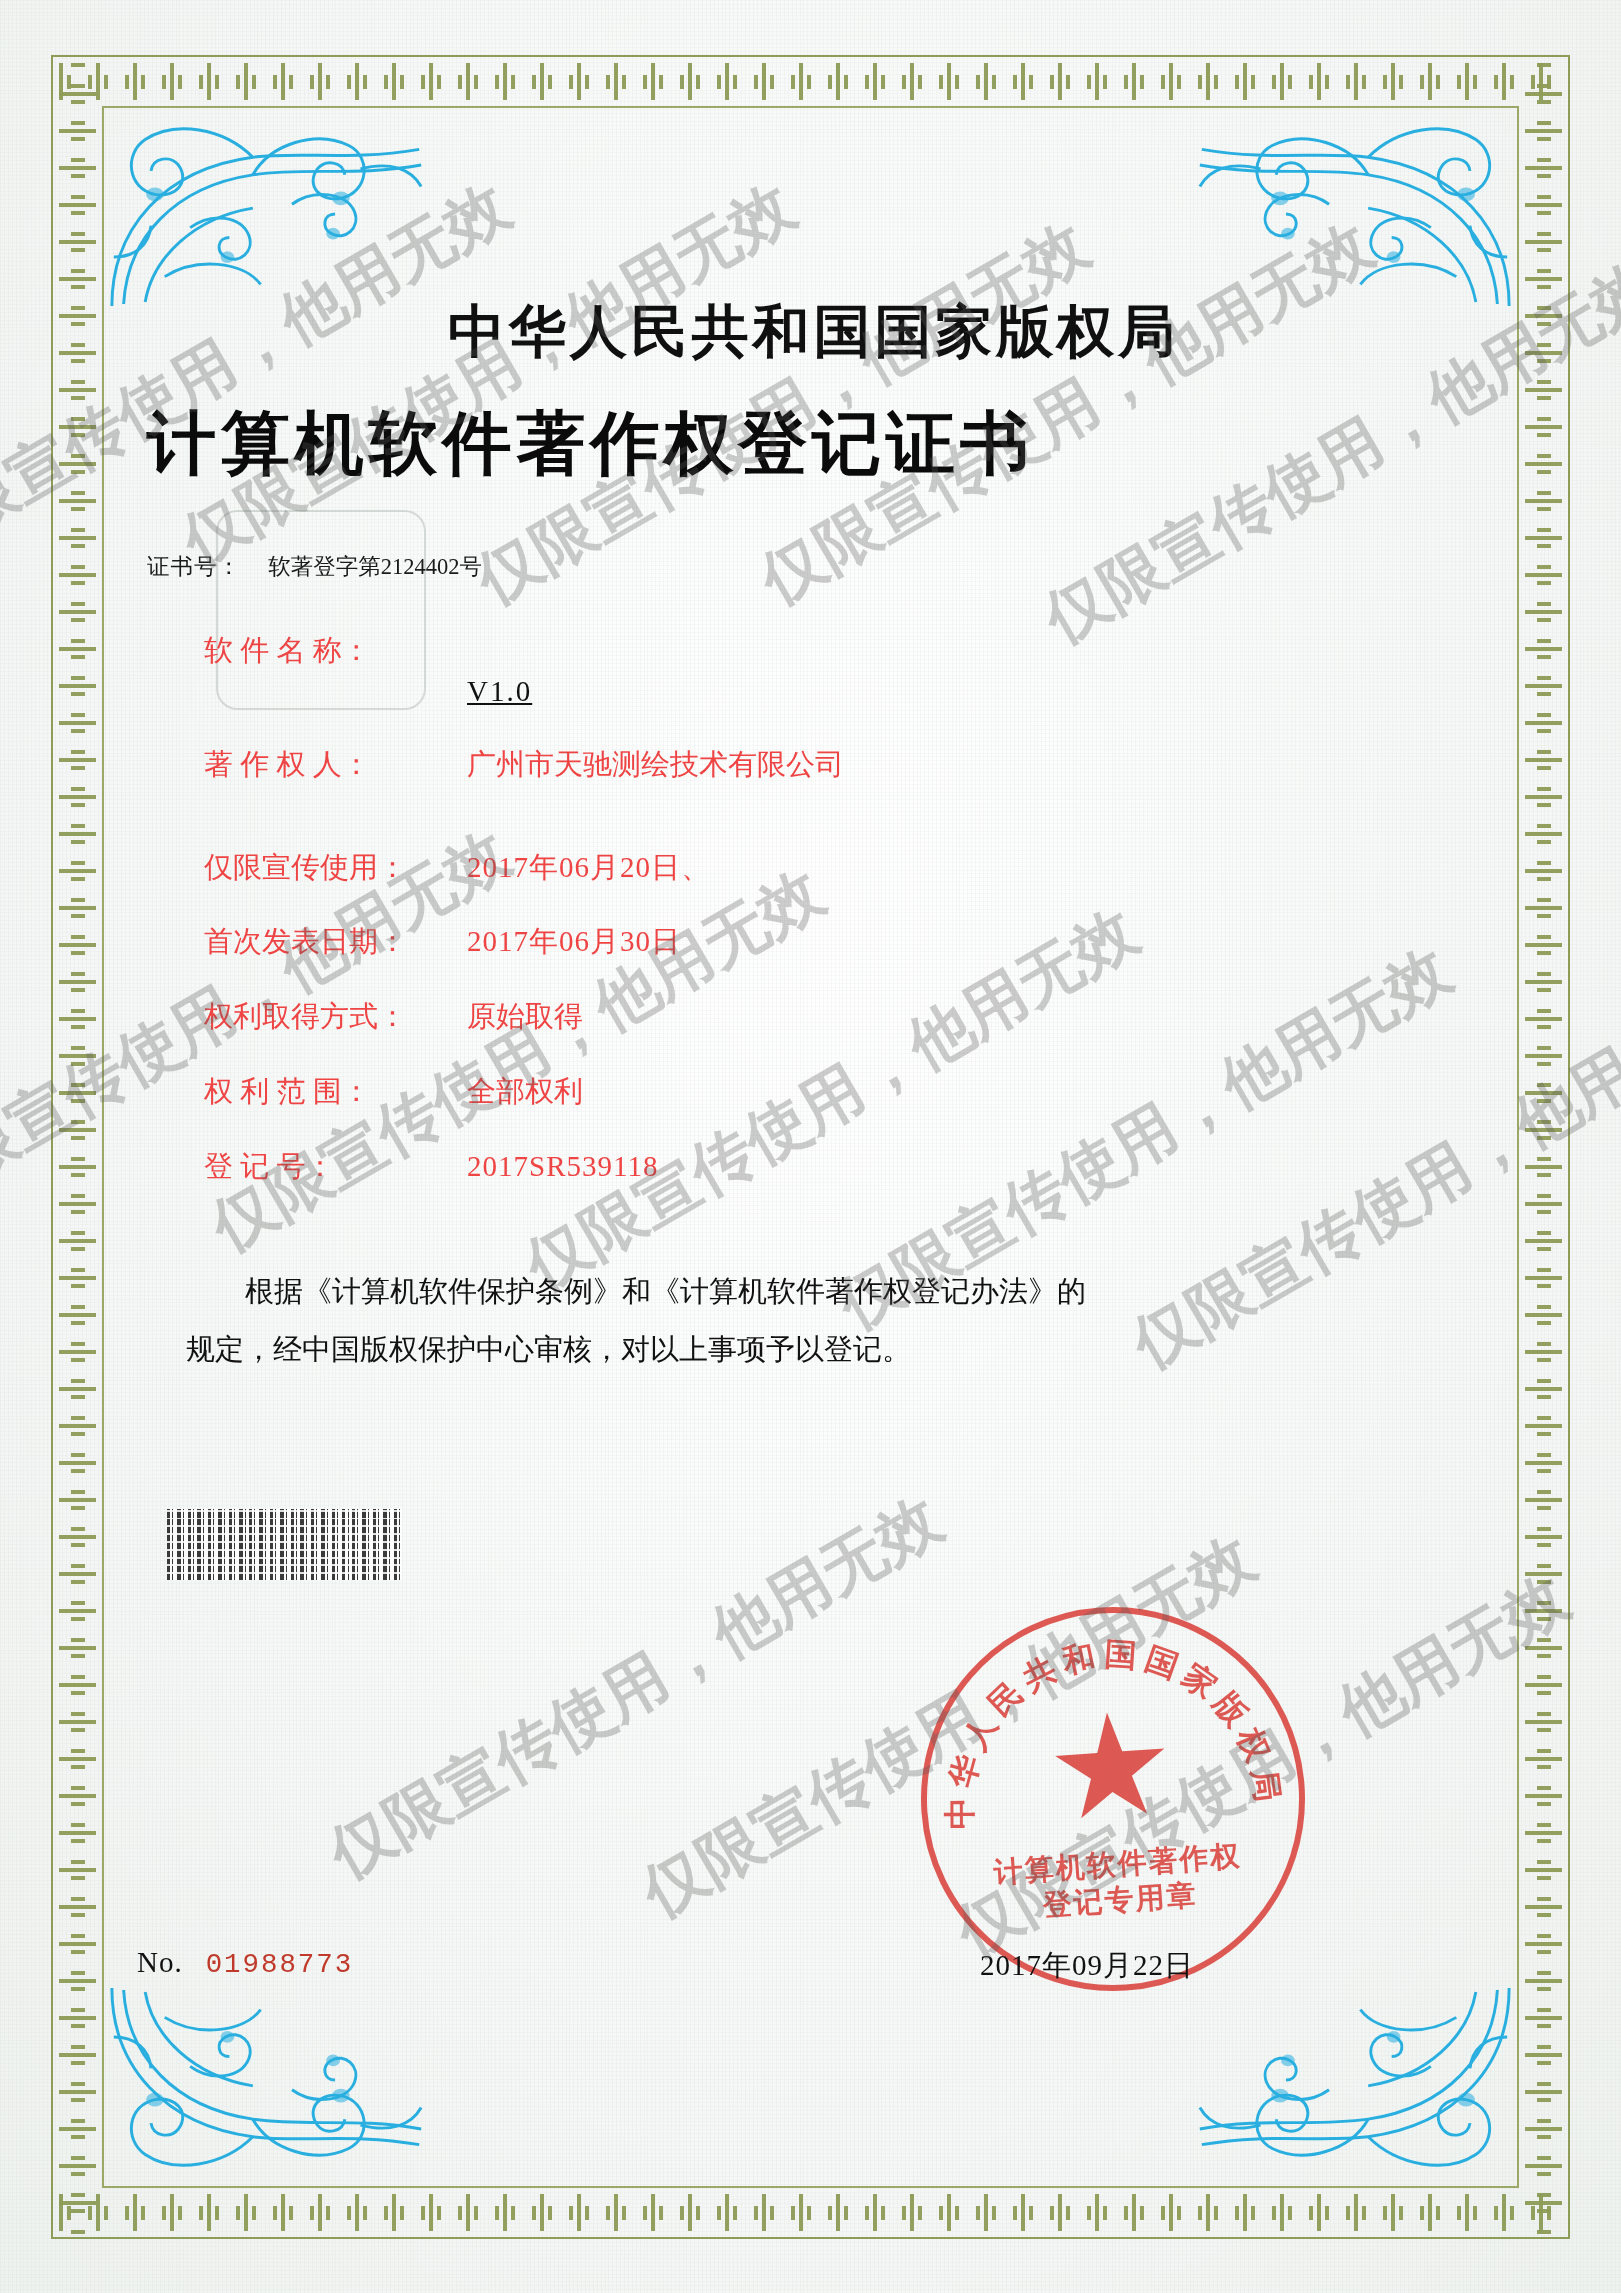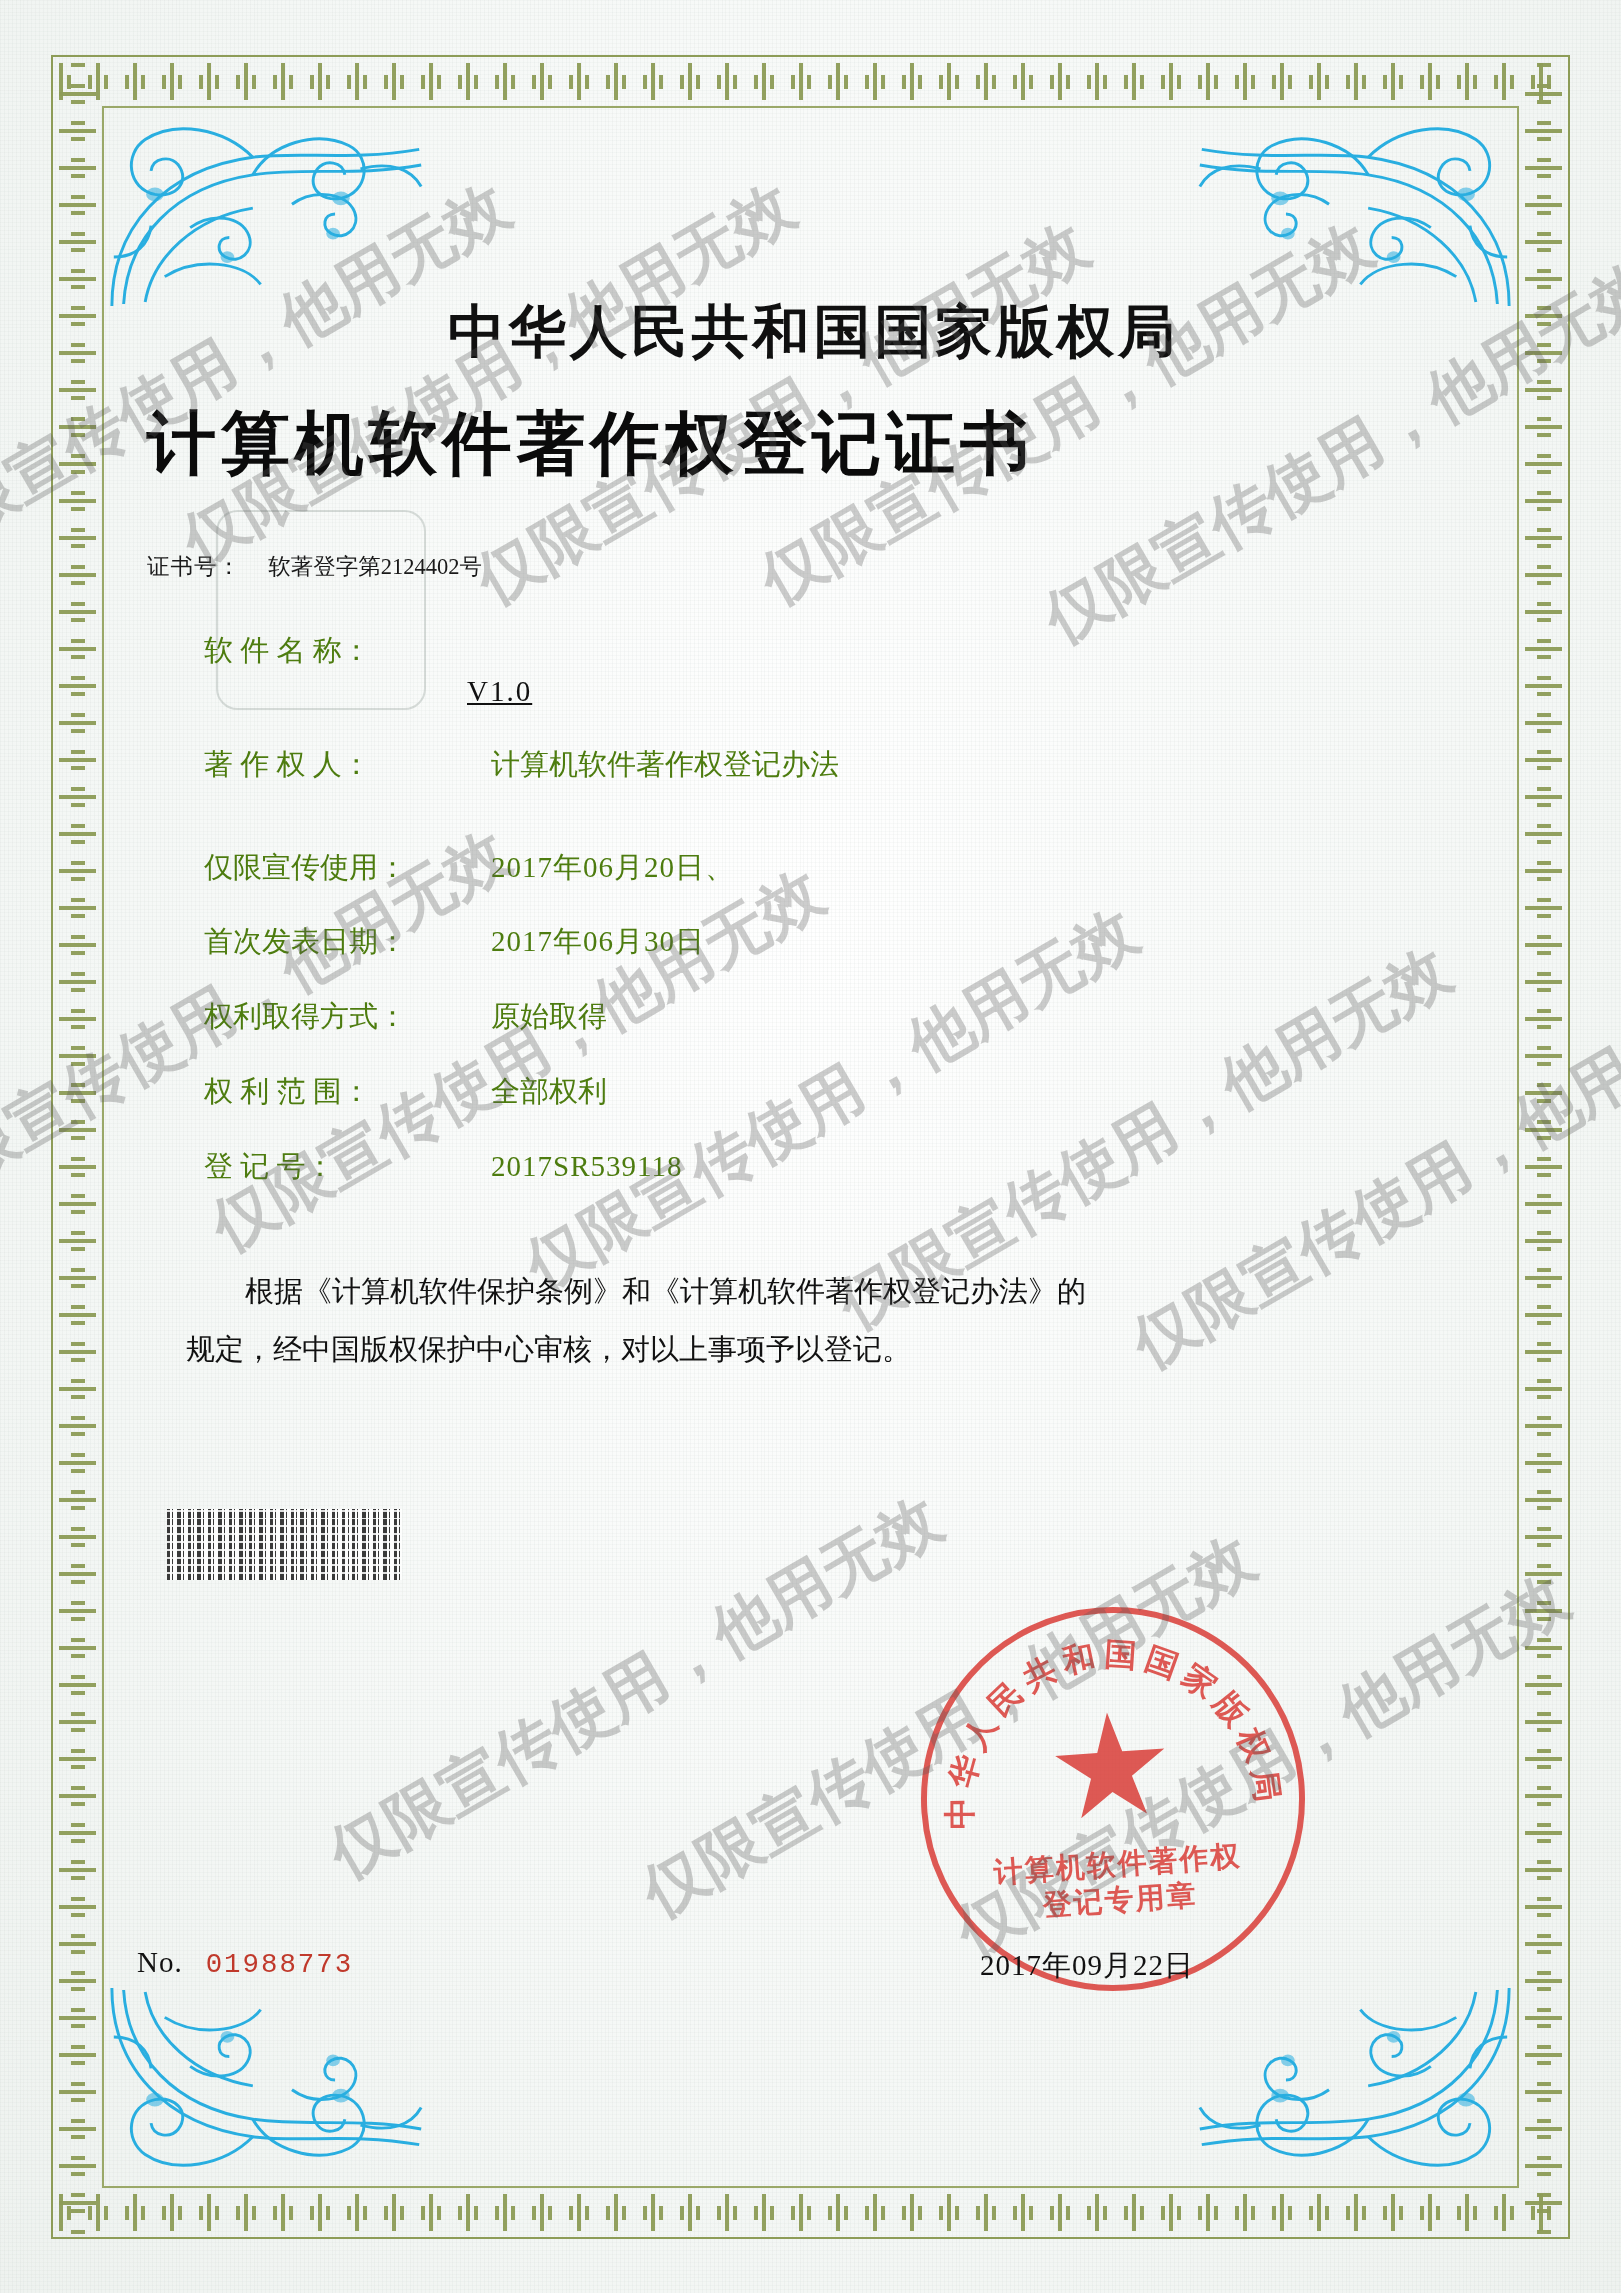--- a/index.html
+++ b/index.html
@@ -150,24 +150,23 @@
   .cert-no-value { margin-left: 21.6px; letter-spacing: 0px; }
 
   .fields {
     margin-top: 47px;
     padding-left: 57px;
   }
   .field-row {
     display: flex;
     align-items: flex-start;
     font-size: 29px;
-    color: #4d7c0f;
+    color: #ef4444;
     margin-bottom: 5.9px;
     line-height: 1.5;
-    gap: 24px;
   }
   .field-label {
     width: 263px;
     flex: 0 0 263px;
     letter-spacing: 0px;
     white-space: nowrap;
   }
   .field-value {
     flex: 1;
     letter-spacing: 0px;
@@ -448,21 +447,21 @@
 
       <div class="field-row">
         <div class="field-label">软 件 名 称：</div>
       </div>
       <div class="field-value-second">V1.0</div>
 
       <div class="gap-b"></div>
 
       <div class="field-row">
         <div class="field-label">著 作 权 人：</div>
-        <div class="field-value">计算机软件著作权登记办法</div>
+        <div class="field-value">广州市天驰测绘技术有限公司</div>
       </div>
 
       <div class="gap-a"></div>
 
       <div class="field-row">
         <div class="field-label">仅限宣传使用：</div>
         <div class="field-value mono">2017年06月20日、</div>
       </div>
 
       <div class="gap-c"></div>

